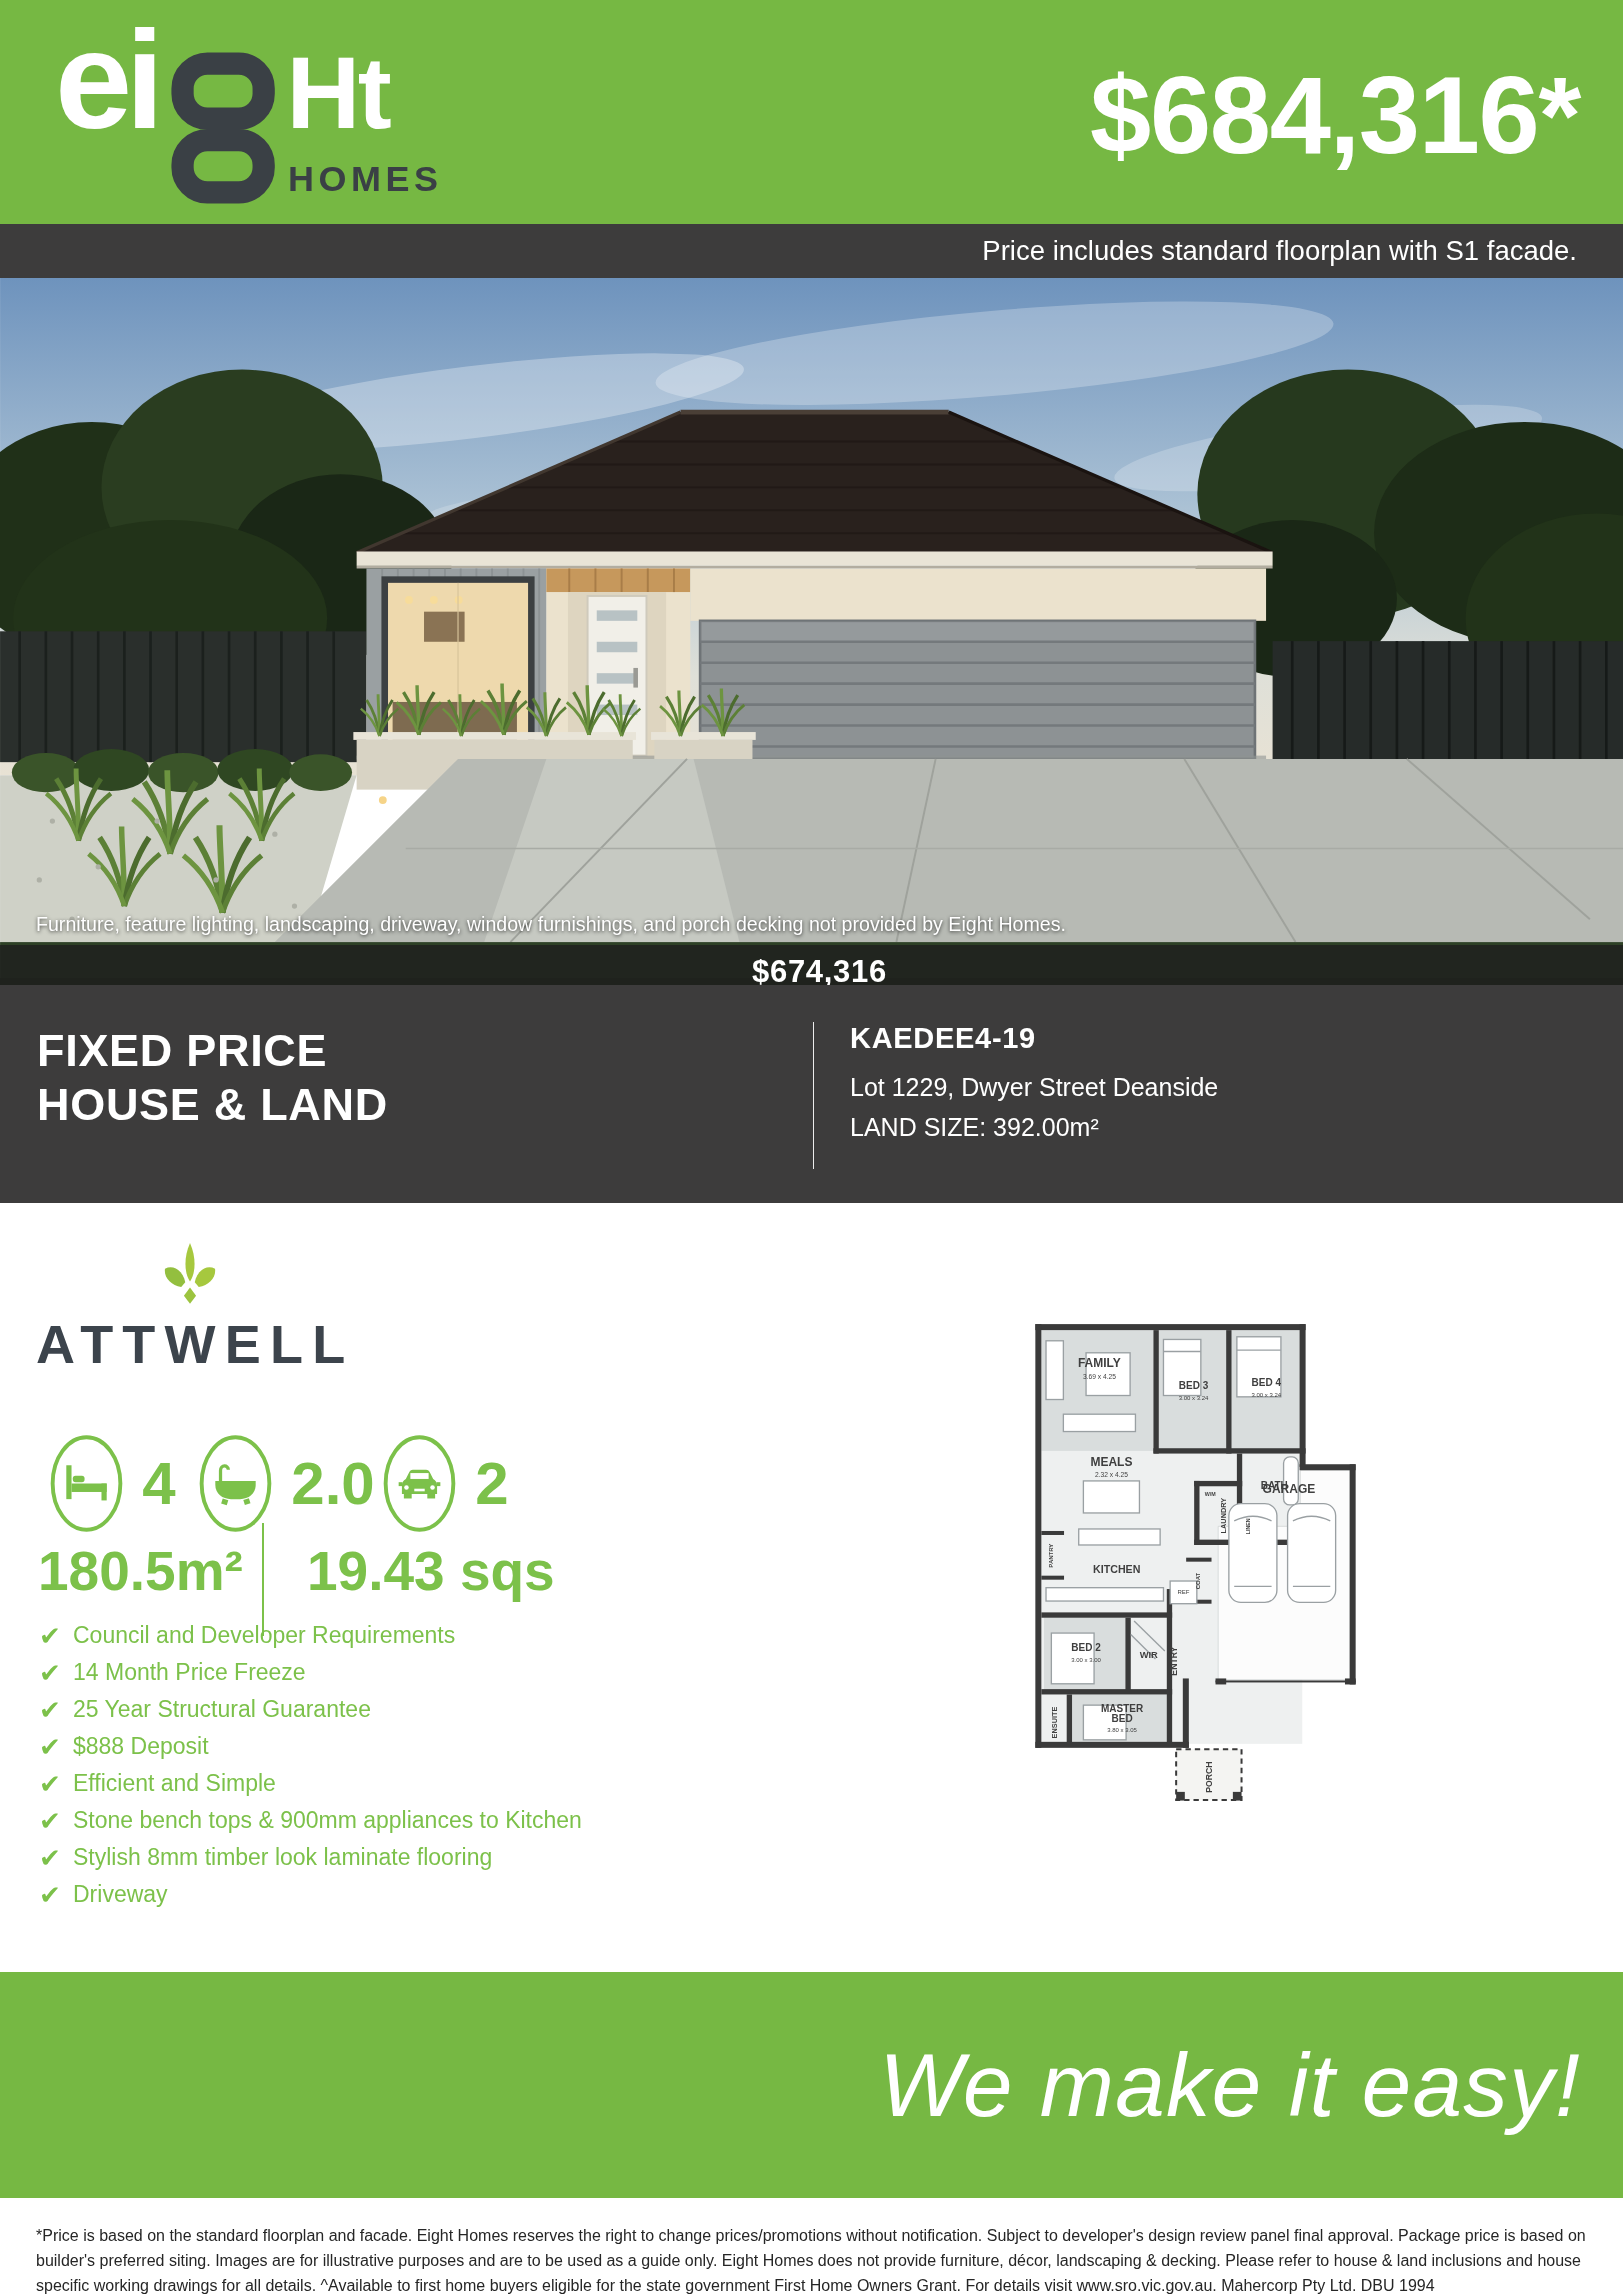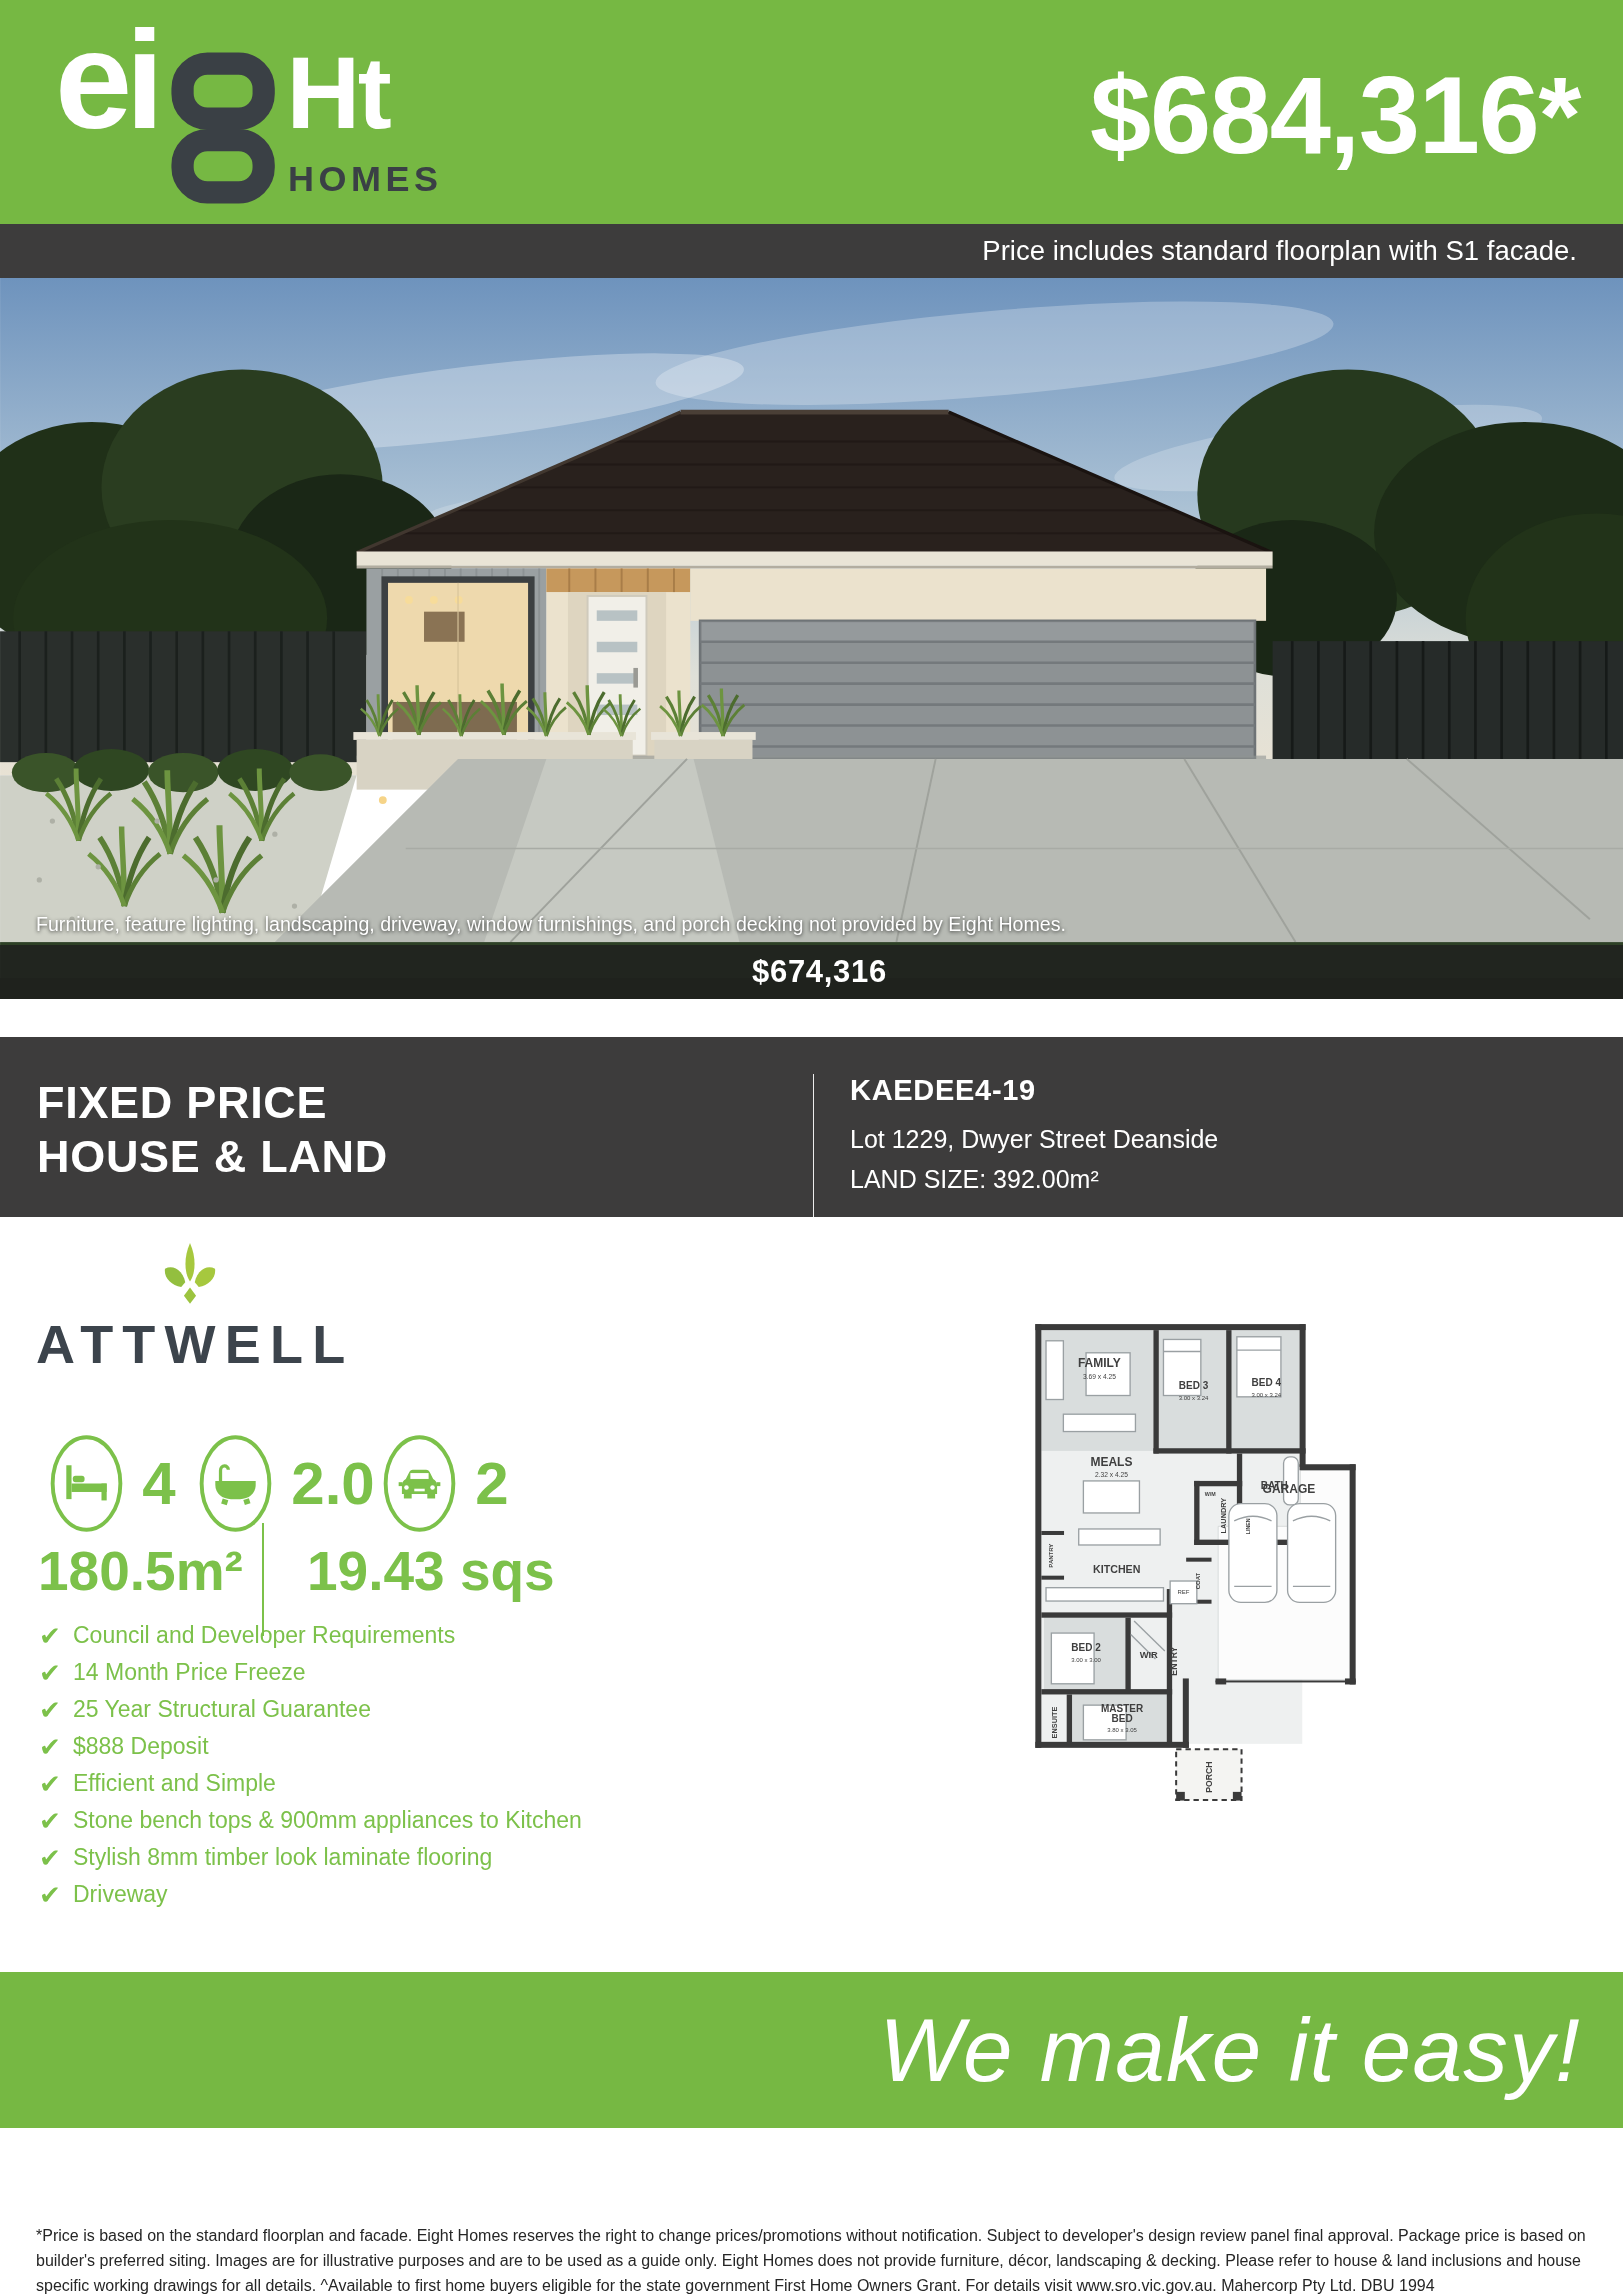--- a/index.html
+++ b/index.html
@@ -18,21 +18,21 @@
   
   .photo{position:absolute;left:0;top:278px;width:1624px;height:721px;overflow:hidden;}
   .photo-caption{position:absolute;left:36px;bottom:63px;color:#ffffff;font-size:19.6px;
                  text-shadow:0 1.3px 3.9px rgba(0,0,0,.75);}
   .fhb-bar{position:absolute;left:0;bottom:0;width:1624px;height:54px;background:rgba(30,30,30,.78);
            display:flex;align-items:center;justify-content:center;color:#fff;font-size:31px;}
   .fhb-bar .lbl{font-weight:400;letter-spacing:0.7px;}
   .fhb-bar .val{font-weight:bold;margin-left:15px;letter-spacing:0.7px;}
 
   
-  .info{position:absolute;left:0;top:1037px;width:1624px;height:218px;background:#3d3c3c;color:#fff;}
+  .info{position:absolute;left:0;top:985px;width:1624px;height:218px;background:#3d3c3c;color:#fff;}
   .info-title{position:absolute;left:37px;top:39px;font-size:45px;font-weight:bold;line-height:54px;
               letter-spacing:0.7px;}
   .info-divider{position:absolute;left:813px;top:37px;width:1.3px;height:147px;background:rgba(255,255,255,.9);}
   .info-right{position:absolute;left:850px;top:37px;}
   .plan-name{font-size:29px;font-weight:bold;letter-spacing:0.7px;}
   .plan-address{font-size:25px;margin-top:18.3px;font-weight:400;}
   .plan-land{font-size:25px;margin-top:10.5px;font-weight:400;}
 
   
   .main{position:absolute;left:0;top:1217px;width:1624px;height:756px;background:#ffffff;}
@@ -45,21 +45,21 @@
   .area-m2{position:absolute;left:38px;top:322px;color:#7cc14a;font-size:55px;font-weight:bold;}
   .area-div{position:absolute;left:262px;top:306px;width:2px;height:113px;background:#7cc14a;}
   .area-sqs{position:absolute;left:307px;top:322px;color:#7cc14a;font-size:55px;font-weight:bold;}
   .features{position:absolute;left:39px;top:400px;}
   .feature{display:flex;align-items:center;height:37px;}
   .feature .chk{color:#7cc14a;font-size:26px;font-family:"DejaVu Sans", sans-serif;width:34px;}
   .feature .txt{color:#7cc14a;font-size:23px;}
   .floorplan{position:absolute;left:1022px;top:97px;}
 
   
-  .band-footer{position:absolute;left:0;top:1972px;width:1624px;height:156px;background:#76b843;
+  .band-footer{position:absolute;left:0;top:1972px;width:1624px;height:226px;background:#76b843;
                display:flex;align-items:center;justify-content:flex-end;}
   .tagline{color:#ffffff;font-size:89px;font-style:italic;font-weight:300;padding-right:43px;
            letter-spacing:1.3px;}
   .fineprint{position:absolute;left:36px;top:2223px;width:1556px;color:#262626;font-size:16px;
              line-height:25px;font-weight:400;}
 </style>
 </head>
 <body>
 
 <div class="page">

